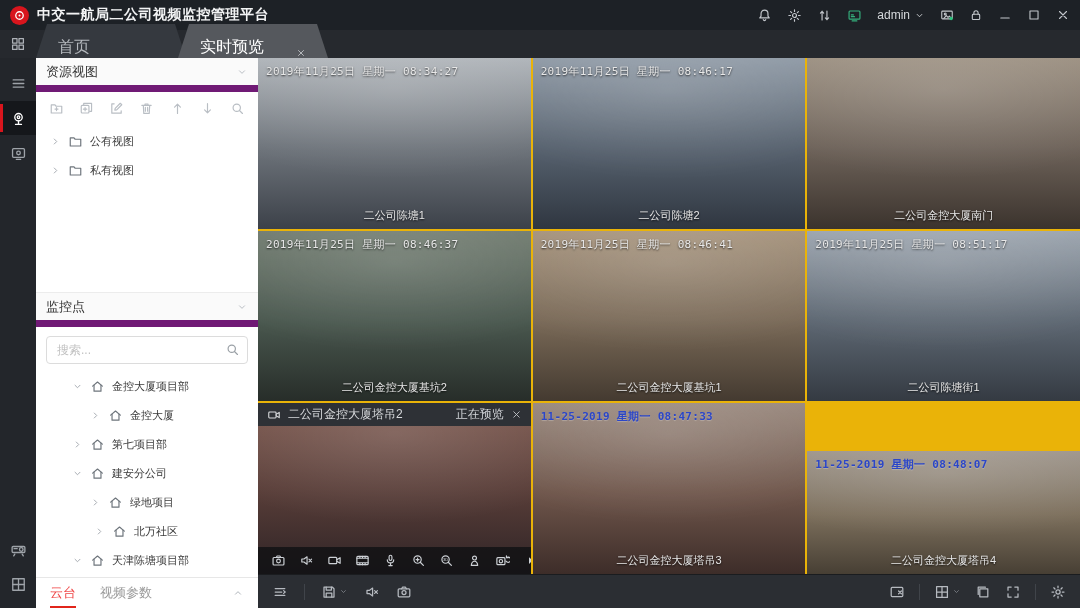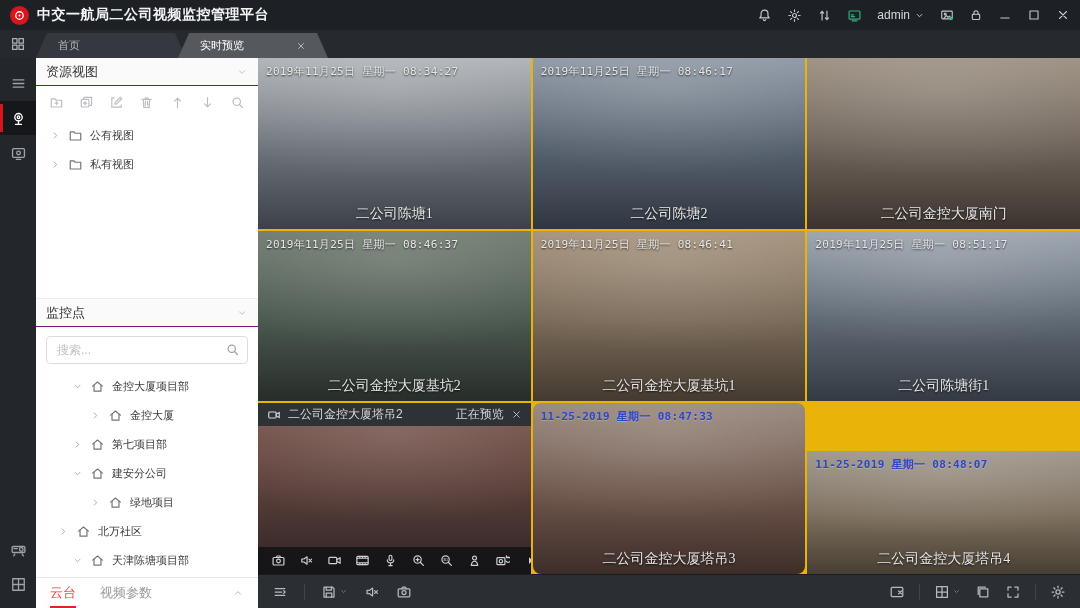--- a/index.html
+++ b/index.html
@@ -11,33 +11,33 @@
   .app-title{color:#f2f3f4;font-size:14px;font-weight:bold;letter-spacing:.5px;}
   .tb-right{margin-left:auto;display:flex;align-items:center;gap:15px;color:#c3c7cc;}
   .ibtn{display:flex;align-items:center;justify-content:center;cursor:pointer;}
   .ibtn svg{display:block;}
   .user{display:flex;align-items:center;gap:4px;font-size:12px;color:#d5d8db;}
   .accent-green{color:#35b07c;}
   
   .tabbar{flex:0 0 28px;background:#26292e;display:flex;align-items:flex-end;}
   .apps{width:36px;height:28px;display:flex;align-items:center;justify-content:center;color:#aeb2b8;}
   .tabs{display:flex;align-items:flex-end;height:28px;}
-  .tab{height:25px;width:150px;display:flex;align-items:center;padding:0 22px;font-size:11px;color:#b4b8bd;background:#35393f;clip-path:polygon(11px 0,calc(100% - 11px) 0,100% 100%,0 100%);margin-right:-8px;box-sizing:border-box;}
+  .tab{height:34px;width:150px;display:flex;align-items:flex-end;padding:0 22px;font-size:16px;color:#b4b8bd;background:#35393f;clip-path:polygon(11px 0,calc(100% - 11px) 0,100% 100%,0 100%);margin-right:-8px;box-sizing:border-box;}
   .tab.active{background:#55585d;color:#fff;z-index:2;}
   .tab .tab-close{margin-left:auto;color:#cfd2d6;display:flex;}
   
   .content{flex:1;display:flex;min-height:0;}
   .rail{flex:0 0 36px;background:#23262b;display:flex;flex-direction:column;align-items:center;padding:8px 0 6px;color:#9ea3a9;}
   .ritem{width:36px;height:34px;display:flex;align-items:center;justify-content:center;position:relative;margin-bottom:1px;cursor:pointer;}
   .ritem.active{background:#15171b;color:#fff;}
   .ritem.active::before{content:"";position:absolute;left:0;top:3px;bottom:3px;width:3px;background:#d8151d;}
   .rail-bottom{margin-top:auto;display:flex;flex-direction:column;align-items:center;}
   
   .sidebar{flex:0 0 222px;background:#fff;display:flex;flex-direction:column;min-height:0;}
-  .sec-head{flex:0 0 27px;display:flex;align-items:center;justify-content:space-between;padding:0 10px;background:#fafafa;border-bottom:1px solid #701a75;font-size:13px;color:#333;}
+  .sec-head{flex:0 0 27px;display:flex;align-items:center;justify-content:space-between;padding:0 10px;background:#fafafa;border-bottom:7px solid #701a75;font-size:13px;color:#333;}
   .sec-head .chev{color:#b5bac0;display:flex;}
   .res-toolbar{display:flex;align-items:center;justify-content:space-between;padding:9px 13px;color:#b9bec4;}
   .tree{font-size:11px;color:#3a3a3a;padding:2px 0;}
   .trow{display:flex;align-items:center;height:29px;gap:7px;cursor:pointer;}
   .trow .caret{color:#9aa0a6;display:flex;}
   .trow .ticon{color:#6e757c;display:flex;}
   .search-wrap{margin:9px 10px 6px;position:relative;}
   .search-wrap input{width:100%;height:28px;box-sizing:border-box;border:1px solid #dcdcdc;border-radius:4px;padding:0 30px 0 10px;font-size:12px;color:#333;outline:none;}
   .search-wrap input::placeholder{color:#c2c2c2;}
   .search-ic{position:absolute;right:8px;top:6px;color:#9aa0a6;}
@@ -46,21 +46,21 @@
   .stab{color:#999;height:30px;display:flex;align-items:center;position:relative;cursor:pointer;}
   .stab.active{color:#ef4444;}
   .stab.active::after{content:"";position:absolute;left:0;right:0;bottom:0;height:2px;background:#e1251b;}
   .side-tabs .chev{margin-left:auto;color:#aab0b6;display:flex;}
   
   .main{flex:1;display:flex;flex-direction:column;min-width:0;background:#0d0e10;}
   .grid{flex:1;display:grid;grid-template-columns:repeat(3,1fr);grid-template-rows:repeat(3,1fr);gap:2px;background:#eab308;min-height:0;}
   .cell{position:relative;overflow:hidden;cursor:pointer;}
   .ts{position:absolute;top:6px;left:8px;font-size:11px;font-family:"DejaVu Sans Mono",monospace;letter-spacing:.3px;text-shadow:0 1px 2px rgba(0,0,0,.75);white-space:nowrap;}
   .ts.blue{font-weight:bold;text-shadow:0 1px 1px rgba(255,255,255,.25);}
-  .lbl{position:absolute;bottom:6px;left:50%;transform:translateX(-50%);font-size:14px;color:#e8e8e8;text-shadow:0 1px 2px rgba(0,0,0,.8);white-space:nowrap;font-family:Liberation Serif, serif;}
+  .lbl{position:absolute;bottom:6px;left:50%;transform:translateX(-50%);font-size:11px;color:#e8e8e8;text-shadow:0 1px 2px rgba(0,0,0,.8);white-space:nowrap;}
   .cell-head{position:absolute;top:0;left:0;right:0;height:23px;background:#2e3136;display:flex;align-items:center;gap:7px;padding:0 9px;font-size:12px;color:#d8dadd;z-index:3;}
   .cell-head .status{margin-left:auto;color:#d2d5d9;}
   .cell-head .hclose{color:#c7cace;display:flex;cursor:pointer;}
   .cell-foot{position:absolute;bottom:0;left:0;right:0;height:27px;background:rgba(16,17,19,.82);display:flex;align-items:center;gap:13px;padding:0 13px;color:#cdd1d6;z-index:3;}
   .cell-foot .ibtn svg{width:15px;height:15px;}
   
   .bottombar{flex:0 0 33px;background:#2b2e33;display:flex;align-items:center;padding:0 14px;color:#b6bac0;border-top:1px solid #1a1c1f;}
   .bb-left,.bb-right{display:flex;align-items:center;gap:16px;}
   .bb-right{margin-left:auto;gap:14px;}
   .vdiv{width:1px;height:16px;background:#40444a;}
@@ -365,21 +365,21 @@
               </svg>
             </span>
             <span class="ticon">
               <svg viewBox="0 0 16 16" width="15" height="15" fill="none" stroke="currentColor" stroke-width="1.25" stroke-linecap="round" stroke-linejoin="round">
                 <path d="M2.8 7.6L8 3.2l5.2 4.4"></path>
                 <path d="M4.3 6.6v6.4h7.4V6.6"></path>
               </svg>
             </span>
             <span>绿地项目</span>
           </div>
-          <div class="trow" style="padding-left: 22px;">
+          <div class="trow" style="padding-left: 58px;">
             <span class="caret">
               <svg viewBox="0 0 16 16" width="11" height="11" fill="none" stroke="currentColor" stroke-width="1.25" stroke-linecap="round" stroke-linejoin="round">
                 <path d="M6.2 4.4L9.8 8l-3.6 3.6"></path>
               </svg>
             </span>
             <span class="ticon">
               <svg viewBox="0 0 16 16" width="15" height="15" fill="none" stroke="currentColor" stroke-width="1.25" stroke-linecap="round" stroke-linejoin="round">
                 <path d="M2.8 7.6L8 3.2l5.2 4.4"></path>
                 <path d="M4.3 6.6v6.4h7.4V6.6"></path>
               </svg>
@@ -515,21 +515,21 @@
                   <path d="M12.2 3v2h1.8M12.2 5a2.8 2.8 0 1 1-.6 3.6"></path>
                 </svg>
               </span>
               <span class="ibtn">
                 <svg viewBox="0 0 16 16" width="15" height="15" fill="none" stroke="currentColor" stroke-width="1.25" stroke-linecap="round" stroke-linejoin="round">
                   <path d="M6.4 4.4L10.4 8l-4 3.6z" fill="currentColor" stroke="none"></path>
                 </svg>
               </span>
             </div>
           </div>
-          <div class="cell" style="background: radial-gradient(130% 85% at 50% 18%, rgba(255, 255, 255, 0.15), rgba(0, 0, 0, 0) 62%), linear-gradient(rgb(151, 134, 123) 0%, rgb(111, 86, 75) 52%, rgb(61, 45, 41) 100%); border-radius: 8px;">
+          <div class="cell" style="background: radial-gradient(130% 85% at 50% 18%, rgba(255, 255, 255, 0.15), rgba(0, 0, 0, 0) 62%), linear-gradient(rgb(151, 134, 123) 0%, rgb(111, 86, 75) 52%, rgb(61, 45, 41) 100%);">
             <div class="ts blue" style="color: rgb(43, 70, 200);">11-25-2019 星期一 08:47:33</div>
             <div class="lbl">二公司金控大厦塔吊3</div>
           </div>
           <div class="cell" style="background: radial-gradient(130% 85% at 50% 18%, rgba(255, 255, 255, 0.15), rgba(0, 0, 0, 0) 62%), linear-gradient(rgb(157, 148, 138) 0%, rgb(124, 111, 92) 52%, rgb(71, 63, 52) 100%); margin-top: 48px;">
             <div class="ts blue" style="color: rgb(43, 70, 200);">11-25-2019 星期一 08:48:07</div>
             <div class="lbl">二公司金控大厦塔吊4</div>
           </div>
         </div>
       <div class="bottombar">
         <div class="bb-left" id="bbLeft">

